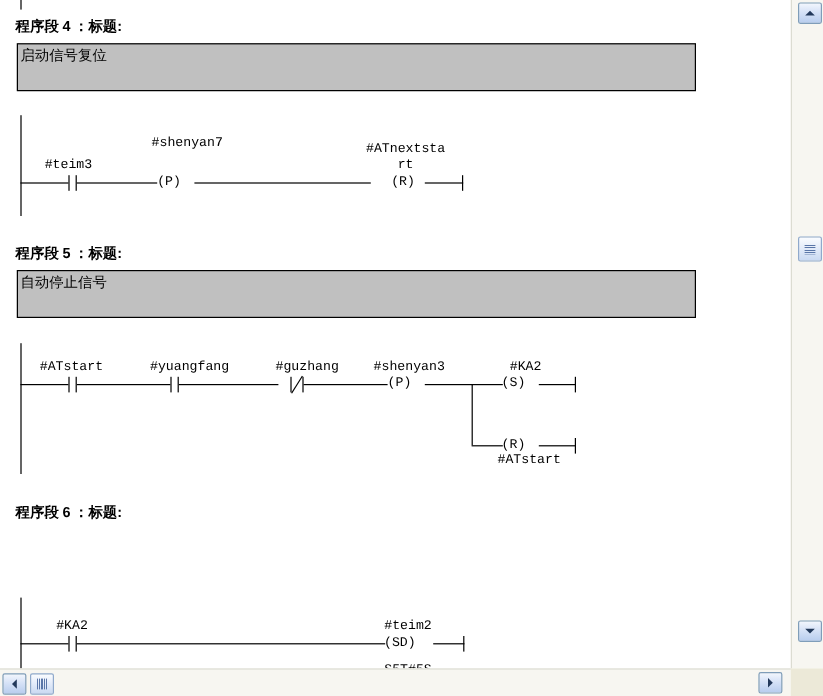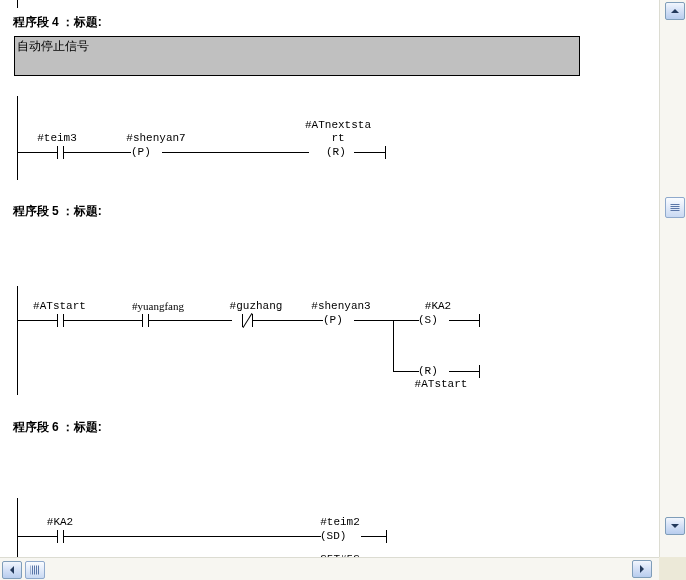--- a/index.html
+++ b/index.html
@@ -247,65 +247,68 @@
 
     <div class="top-frag"></div>
 
     <div class="network" style="top:14px; height:180px;">
 
       <div class="net-title">
         <span>程序段</span><span class="num">4</span><span>：标题:</span>
       </div>
 
       <div class="net-comment">
-        <span>自动停止信号</span>
+        <span>启动信号复位</span>
       </div>
 
       <div class="ladder">
 
         <div class="rail" style="left:17px; top:82px; height:84px;"></div>
 
         <div class="hline" style="left:17px; top:138px; width:40px;"></div>
 
         <div class="lbl" style="left:17px; top:118px; width:80px;">#teim3</div>
         <div class="contact-bar" style="left:57px; top:132px;"></div>
         <div class="contact-bar" style="left:63px; top:132px;"></div>
         <div class="hline" style="left:64px; top:138px; width:67px;"></div>
 
-        <div class="lbl" style="left:106px; top:118px; width:100px;">#shenyan7</div>
+        <div class="lbl" style="left:106px; top:100px; width:100px;">#shenyan7</div>
         <div class="coil" style="left:131px; top:133px;">(P)</div>
         <div class="hline" style="left:162px; top:138px; width:147px;"></div>
 
         <div class="lbl" style="left:288px; top:105px; width:100px;">#ATnextsta</div>
         <div class="lbl" style="left:288px; top:118px; width:100px;font-family:Liberation Mono, monospace;">rt</div>
         <div class="coil" style="left:326px; top:133px;">(R)</div>
         <div class="hline" style="left:354px; top:138px; width:32px;"></div>
         <div class="vline" style="left:385px; top:132px; height:13px;"></div>
       </div>
     </div>
 
     <div class="network" style="top:203px; height:200px;">
 
       <div class="net-title">
         <span>程序段</span><span class="num">5</span><span>：标题:</span>
       </div>
 
+      <div class="net-comment">
+        <span>自动停止信号</span>
+      </div>
 
       <div class="ladder">
 
         <div class="rail" style="left:17px; top:83px; height:109px;"></div>
 
         <div class="hline" style="left:17px; top:117px; width:40px;"></div>
 
         <div class="lbl" style="left:17px; top:97px; width:85px;">#ATstart</div>
         <div class="contact-bar" style="left:57px; top:111px;"></div>
         <div class="contact-bar" style="left:63px; top:111px;"></div>
         <div class="hline" style="left:64px; top:117px; width:78px;"></div>
 
-        <div class="lbl" style="left:108px; top:97px; width:100px;font-family:Liberation Serif, serif;">#yuangfang</div>
+        <div class="lbl" style="left:108px; top:97px; width:100px;">#yuangfang</div>
         <div class="contact-bar" style="left:142px; top:111px;"></div>
         <div class="contact-bar" style="left:148px; top:111px;"></div>
         <div class="hline" style="left:149px; top:117px; width:83px;"></div>
 
         <div class="lbl" style="left:208px; top:97px; width:96px;text-align:center;">#guzhang</div>
         <div class="contact-bar" style="left:242px; top:111px;"></div>
         <div class="contact-slash" style="left:247px; top:109px;"></div>
         <div class="contact-bar" style="left:252px; top:111px;"></div>
         <div class="hline" style="left:253px; top:117px; width:70px;"></div>
 

